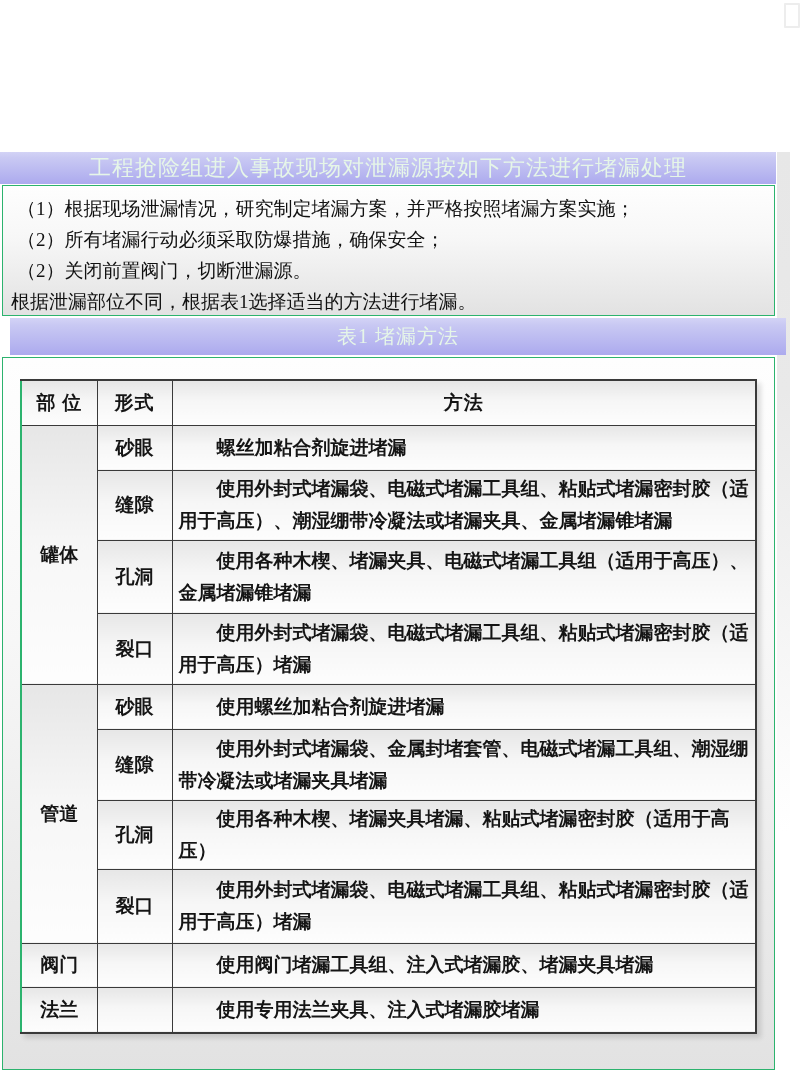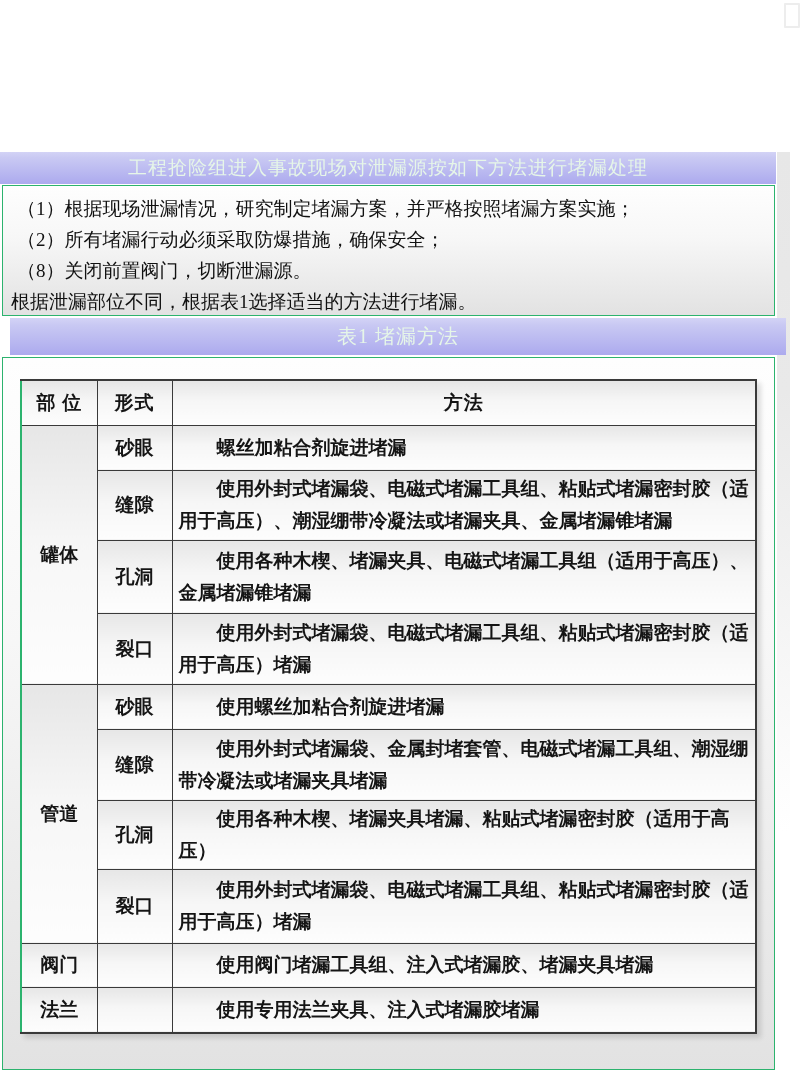--- a/index.html
+++ b/index.html
@@ -17,21 +17,21 @@
   
   .side-shadow {
     position:absolute; left:777px; top:152px; width:13px; height:800px;
     background:linear-gradient(to bottom, #e7e7e7 0%, #e9e9e9 30%, rgba(233,233,233,0) 85%);
   }
   
   .lav-bar {
     position:absolute; left:0; width:776px;
     background:linear-gradient(to bottom, #d3d3f6 0%, #c9c9f3 18%, #acaaee 100%);
     color:#e6f6e8; text-align:center;
-    font-size:19px; font-weight:400; letter-spacing:1px;
+    font-size:22px; font-weight:400; letter-spacing:1px;
   }
   .bar1 { top:152px; height:32px; line-height:32px; }
   .bar2 { top:318px; height:37px; line-height:37px; font-size:20px;margin-left:10px; }
   
   .panel {
     position:absolute; left:2px; width:773px;
     border:1px solid #2cb36e;
     background:linear-gradient(to bottom, #fefefe 0%, #f7f7f7 40%, #e2e2e2 100%);
   }
   .panel1 { top:185px; height:131px; padding:7px 10px 0 8px; }
@@ -77,21 +77,21 @@
   <div class="corner-box"></div>
   <div class="side-shadow"></div>
 
   <div class="lav-bar bar1">
     <span>工程抢险组进入事故现场对泄漏源按如下方法进行堵漏处理</span>
   </div>
 
   <div class="panel panel1">
     <p class="intro-line numbered">（1）根据现场泄漏情况，研究制定堵漏方案，并严格按照堵漏方案实施；</p>
     <p class="intro-line numbered">（2）所有堵漏行动必须采取防爆措施，确保安全；</p>
-    <p class="intro-line numbered">（8）关闭前置阀门，切断泄漏源。</p>
+    <p class="intro-line numbered">（2）关闭前置阀门，切断泄漏源。</p>
     <p class="intro-line">根据泄漏部位不同，根据表1选择适当的方法进行堵漏。</p>
   </div>
 
   <div class="lav-bar bar2">
     <span>表1 堵漏方法</span>
   </div>
 
   <div class="panel panel2"></div>
 
   <table class="leak">

